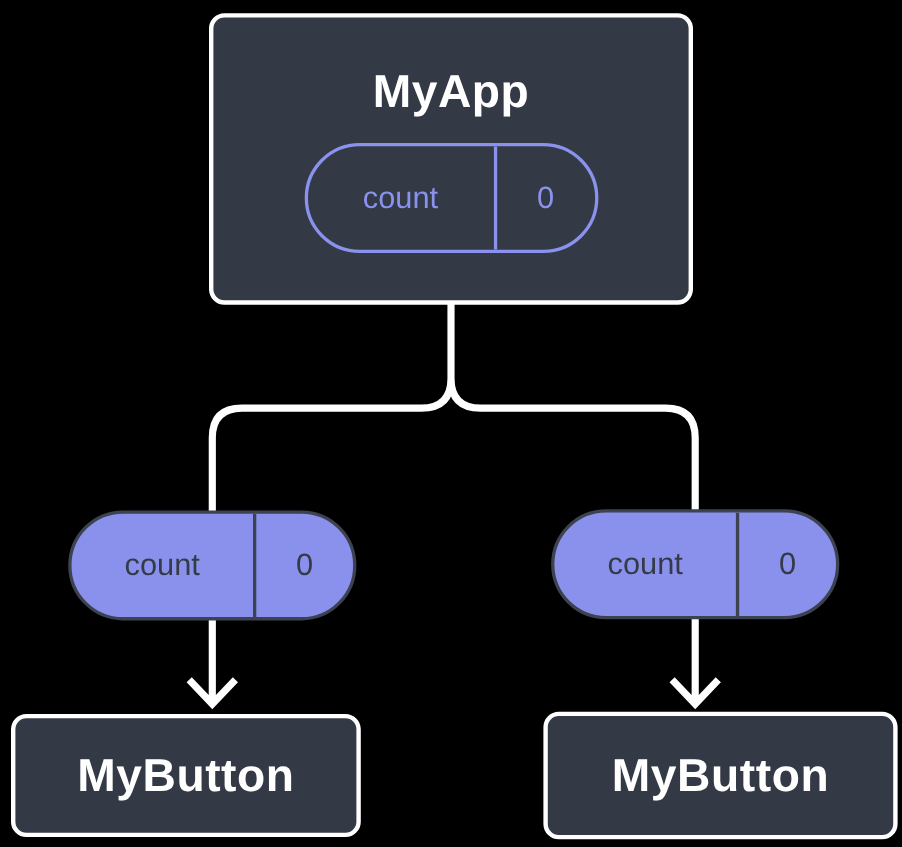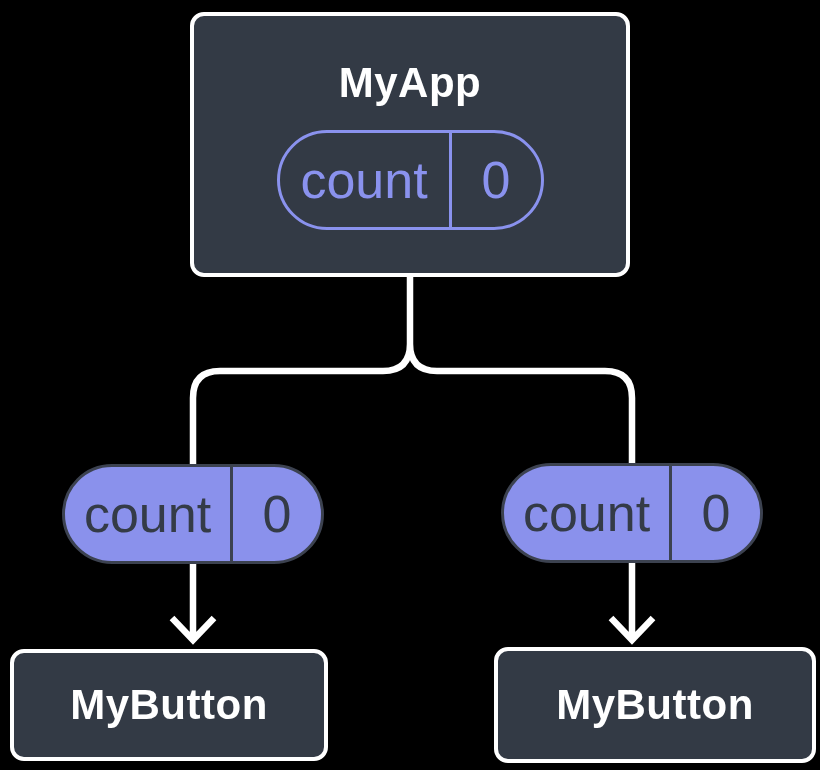--- a/index.html
+++ b/index.html
@@ -47,21 +47,21 @@
     box-sizing: border-box;
     border-radius: 60px;
     overflow: hidden;
     z-index: 2;
   }
   .pill .pill-name,
   .pill .pill-value {
     display: flex;
     align-items: center;
     justify-content: center;
-    font-size: 52px;
+    font-size: 28px;
     line-height: 1;
   }
   .pill .pill-name { flex: 1 1 auto; }
 
   
   .pill-outline {
     width: 267px;
     height: 100px;
     border: 3px solid #8a92ee;
     color: #8a92ee;

